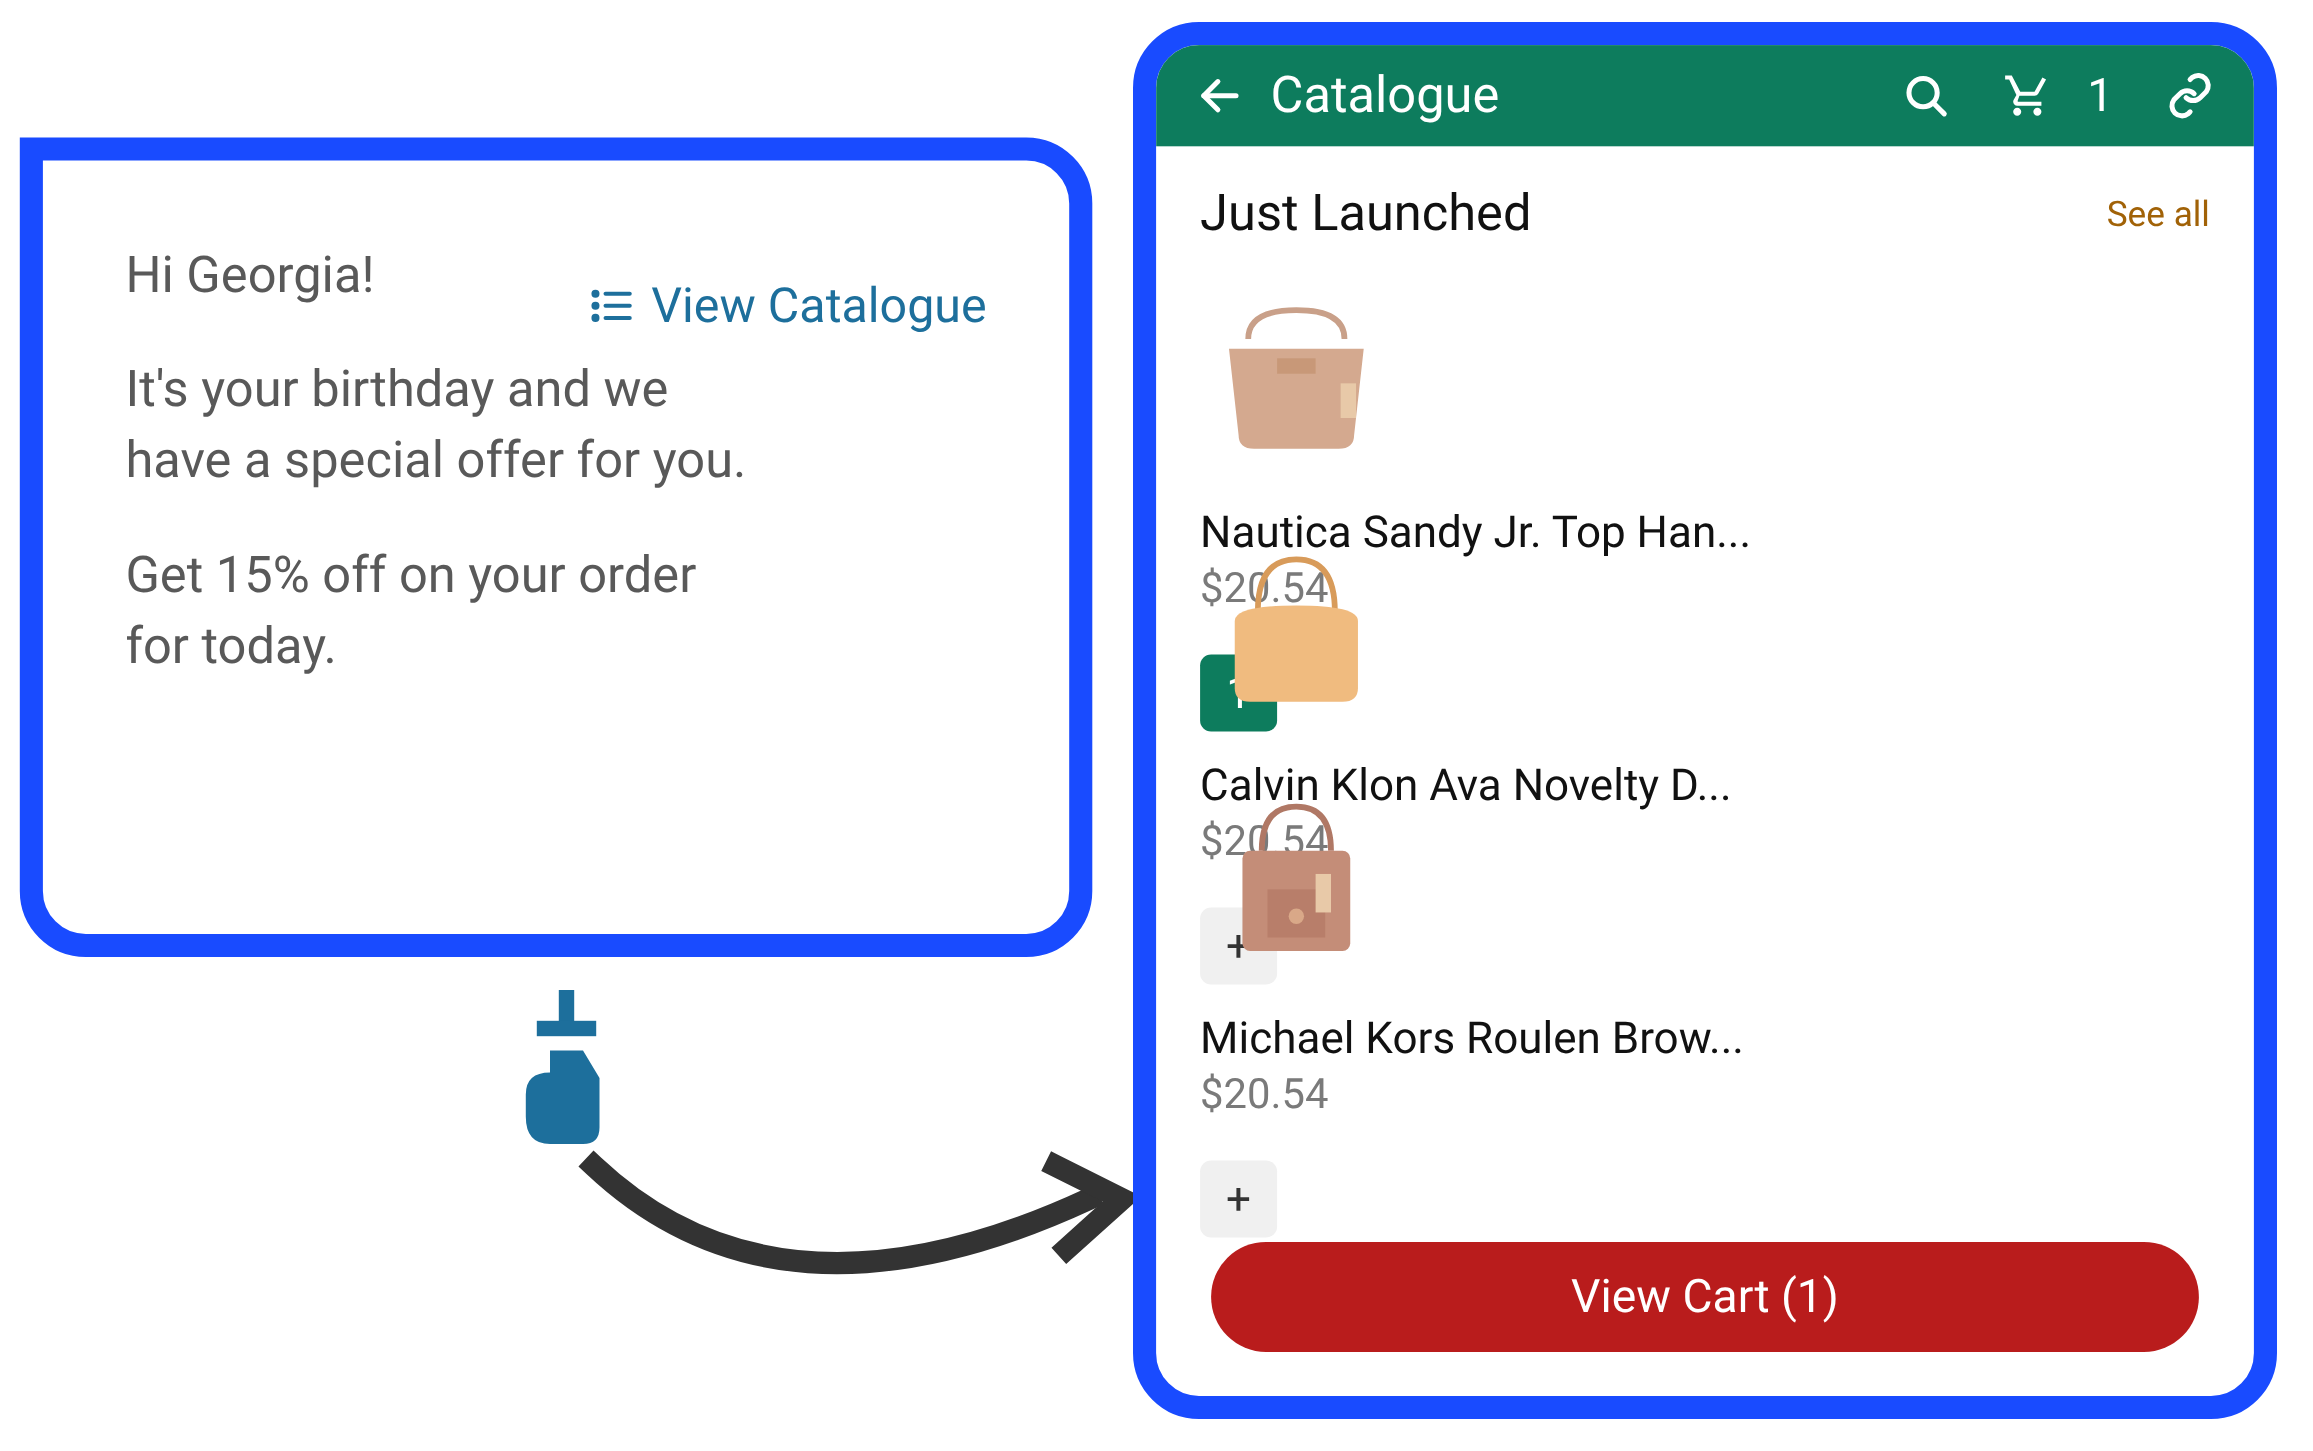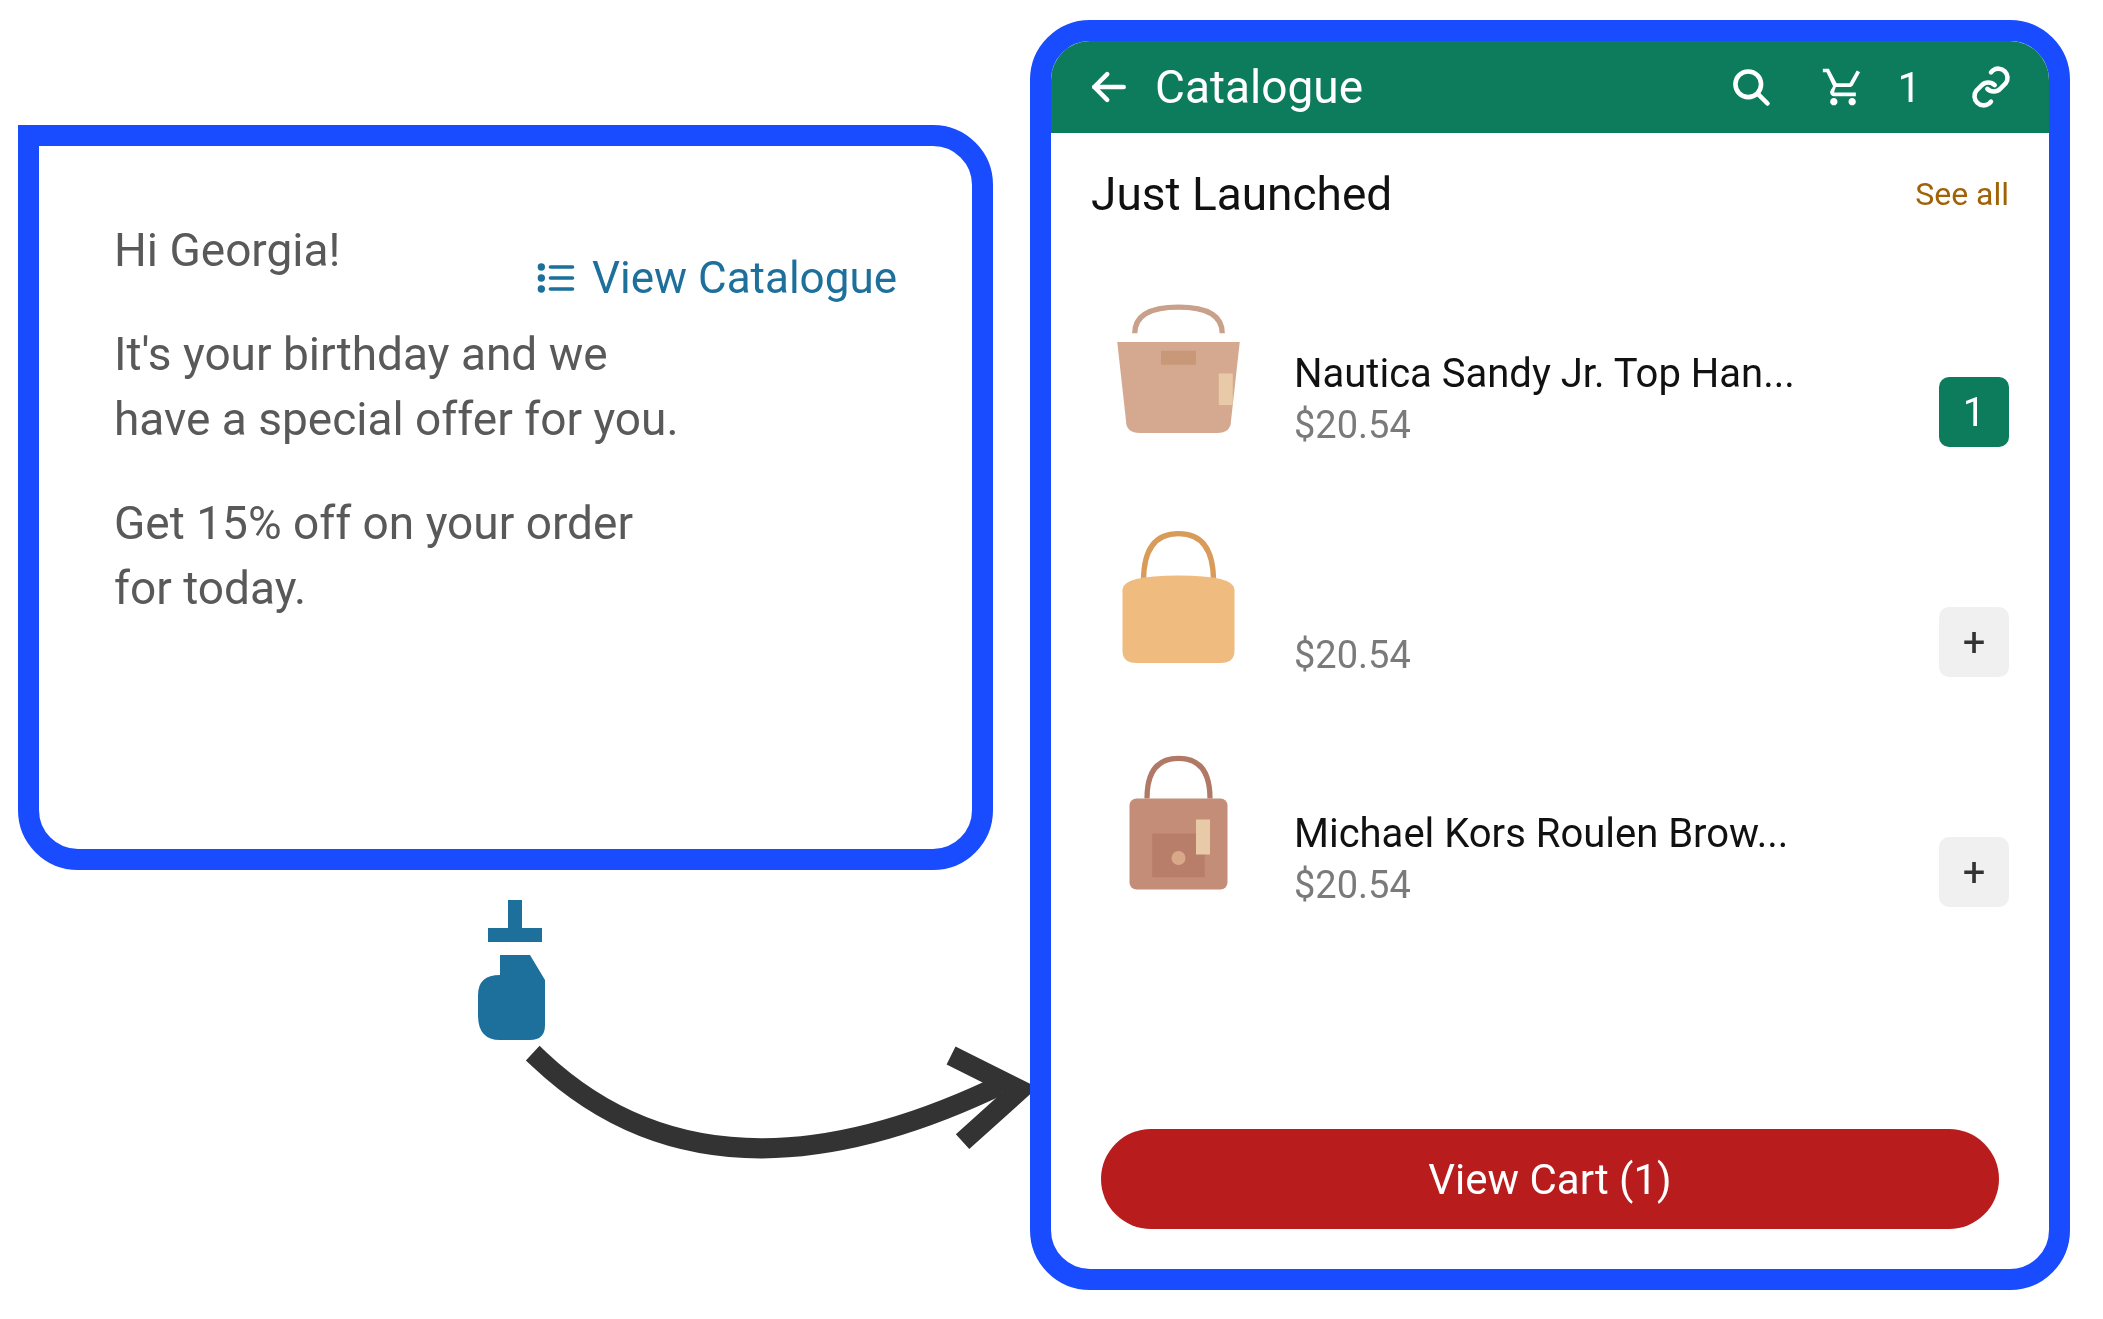--- a/index.html
+++ b/index.html
@@ -102,24 +102,25 @@
       display: flex;
       align-items: center;
       justify-content: space-between;
       margin-bottom: 26px;
     }
     .section-title { font-size: 46px; color: #111; }
     .see-all { font-size: 32px; color: #a16207; cursor: pointer; }
 
     .product-row {
       display: flex;
-      align-items: flex-end;
-      gap: 28px;
+      align-items: flex-start;
+      gap: 38px;
       height: 200px;
       margin-bottom: 30px;
+      flex-direction: column;
     }
     .product-image {
       width: 175px;
       height: 175px;
       display: flex;
       align-items: center;
       justify-content: center;
       flex-shrink: 0;
     }
     .product-image svg { width: 100%; height: 100%; }
@@ -257,20 +258,21 @@
     </div>
 
     <div class="product-row">
       <div class="product-image">
         <svg viewBox="0 0 100 100">
           <path d="M 30 45 Q 30 18 50 18 Q 70 18 70 45" fill="none" stroke="#d89b5a" stroke-width="3"></path>
           <path d="M 18 50 Q 18 42 50 42 Q 82 42 82 50 L 82 85 Q 82 92 74 92 L 26 92 Q 18 92 18 85 Z" fill="#f0bb7f"></path>
         </svg>
       </div>
       <div class="product-info">
+        <div class="product-name">Calvin Klon Ava Novelty D...</div>
         <div class="product-price">$20.54</div>
       </div>
       <div class="product-action add">+</div>
     </div>
 
     <div class="product-row">
       <div class="product-image">
         <svg viewBox="0 0 100 100">
           <path d="M 32 38 Q 32 15 50 15 Q 68 15 68 38" fill="none" stroke="#b07865" stroke-width="3"></path>
           <rect x="22" y="38" width="56" height="52" rx="4" fill="#c48d78"></rect>

